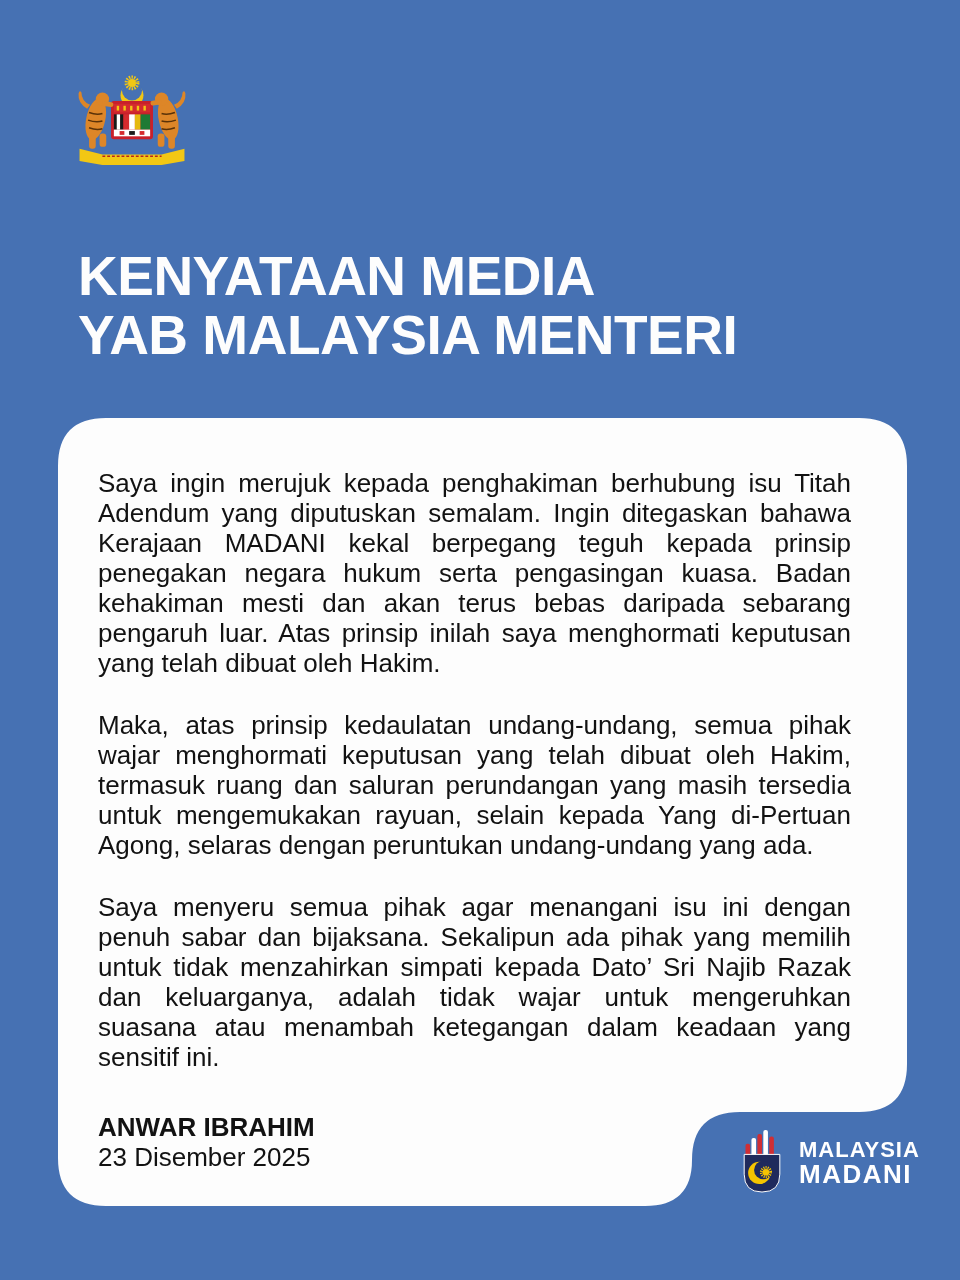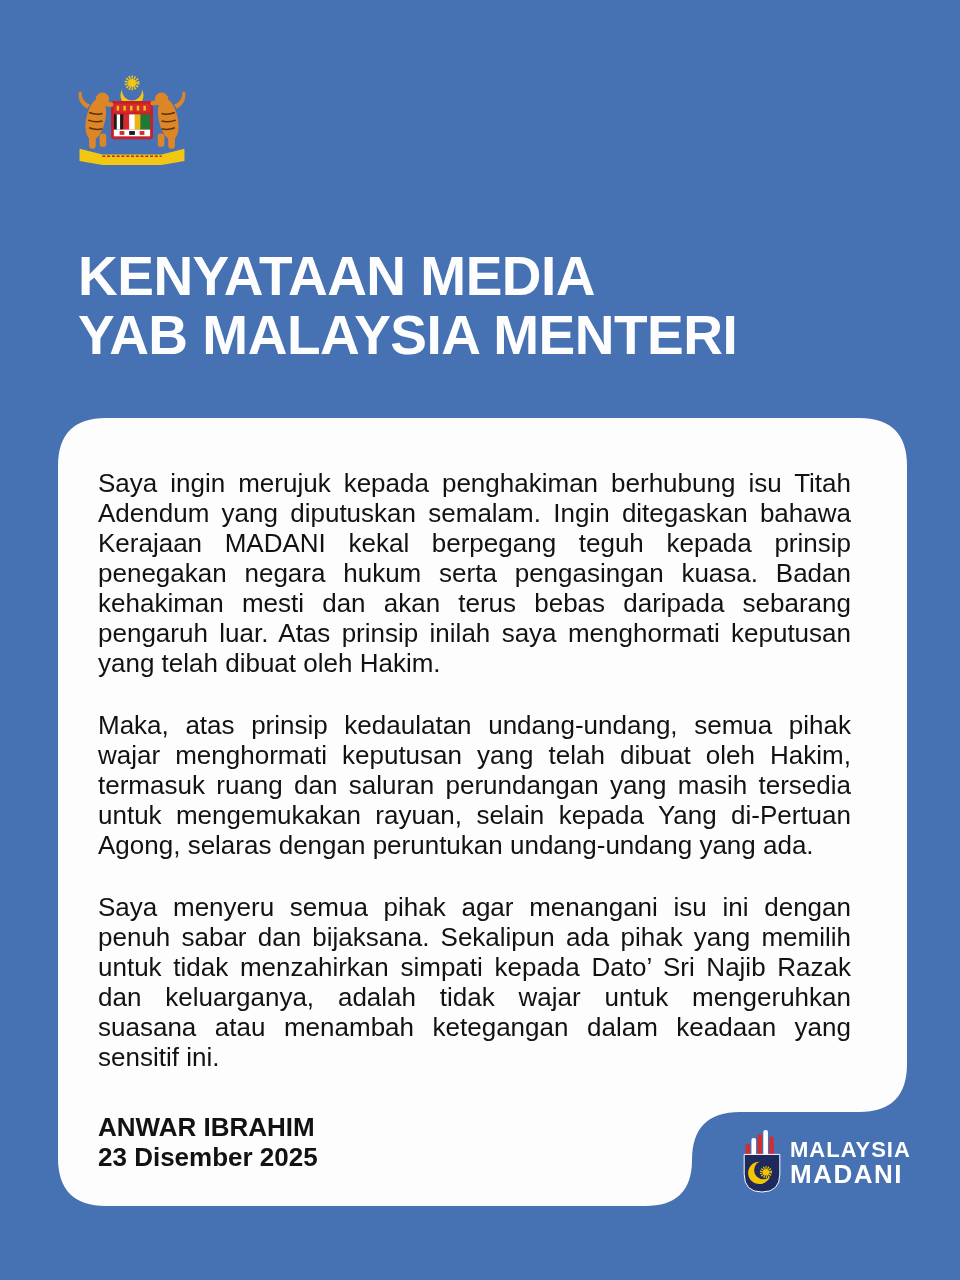--- a/index.html
+++ b/index.html
@@ -16,26 +16,26 @@
   }
   .card-shape{position:absolute;left:0;top:0;width:960px;height:1280px;}
   .card-content{
     position:absolute;left:58px;top:418px;width:849px;box-sizing:border-box;
     padding:50px 40px 0 40px;
     color:#121212;font-size:26px;line-height:30px;
   }
   .para{margin:0 16px 32px 0;text-align:justify;text-justify:inter-word;}
   .signature{margin-top:40px;}
   .sig-name{font-weight:bold;}
-  .sig-date{font-weight:bold;}
+  .sig-date{font-weight:normal;}
   .madani-logo{
     position:absolute;left:742px;top:1128px;display:flex;align-items:flex-start;
   }
   .madani-emblem{width:40px;height:66px;flex:0 0 auto;}
-  .madani-text{margin-left:8px;margin-top:11px;color:#ffffff;font-weight:bold;}
+  .madani-text{margin-left:17px;margin-top:11px;color:#ffffff;font-weight:bold;}
   .madani-line1{font-size:22px;line-height:21px;letter-spacing:1px;}
   .madani-line2{font-size:26px;line-height:28px;letter-spacing:1.5px;}
 </style>
 </head>
 <body>
 
 <svg class="card-shape" viewBox="0 0 960 1280" xmlns="http://www.w3.org/2000/svg" aria-hidden="true">
   <path fill="#fdfdfd" d="M106 418 L859 418 Q907 418 907 466 L907 1064 Q907 1112 859 1112
            L740 1112 Q692 1112 692 1160 Q692 1206 645 1206
            L106 1206 Q58 1206 58 1158 L58 466 Q58 418 106 418 Z"></path>

